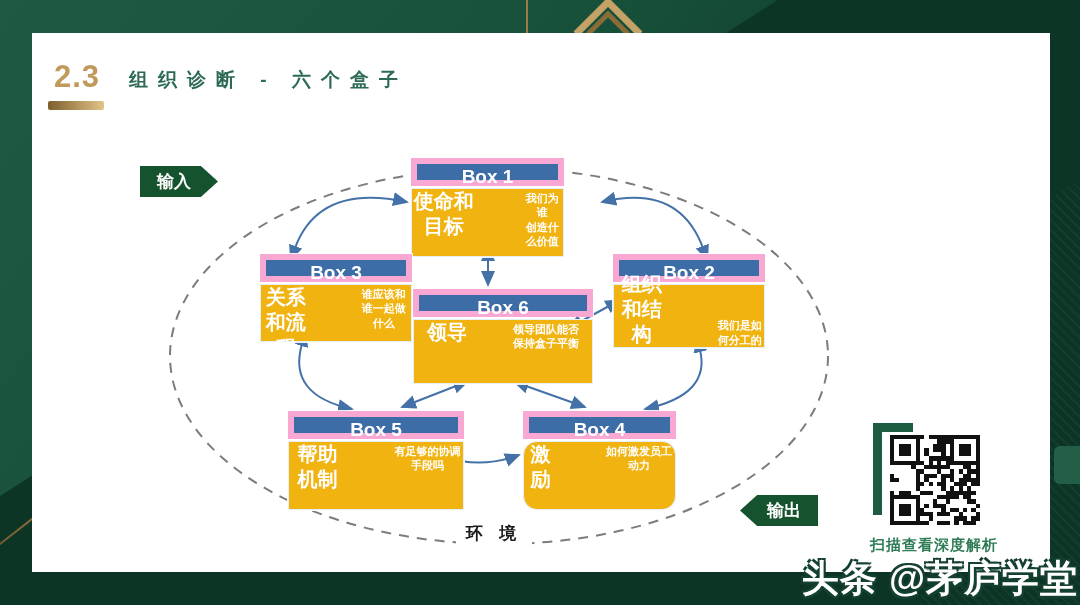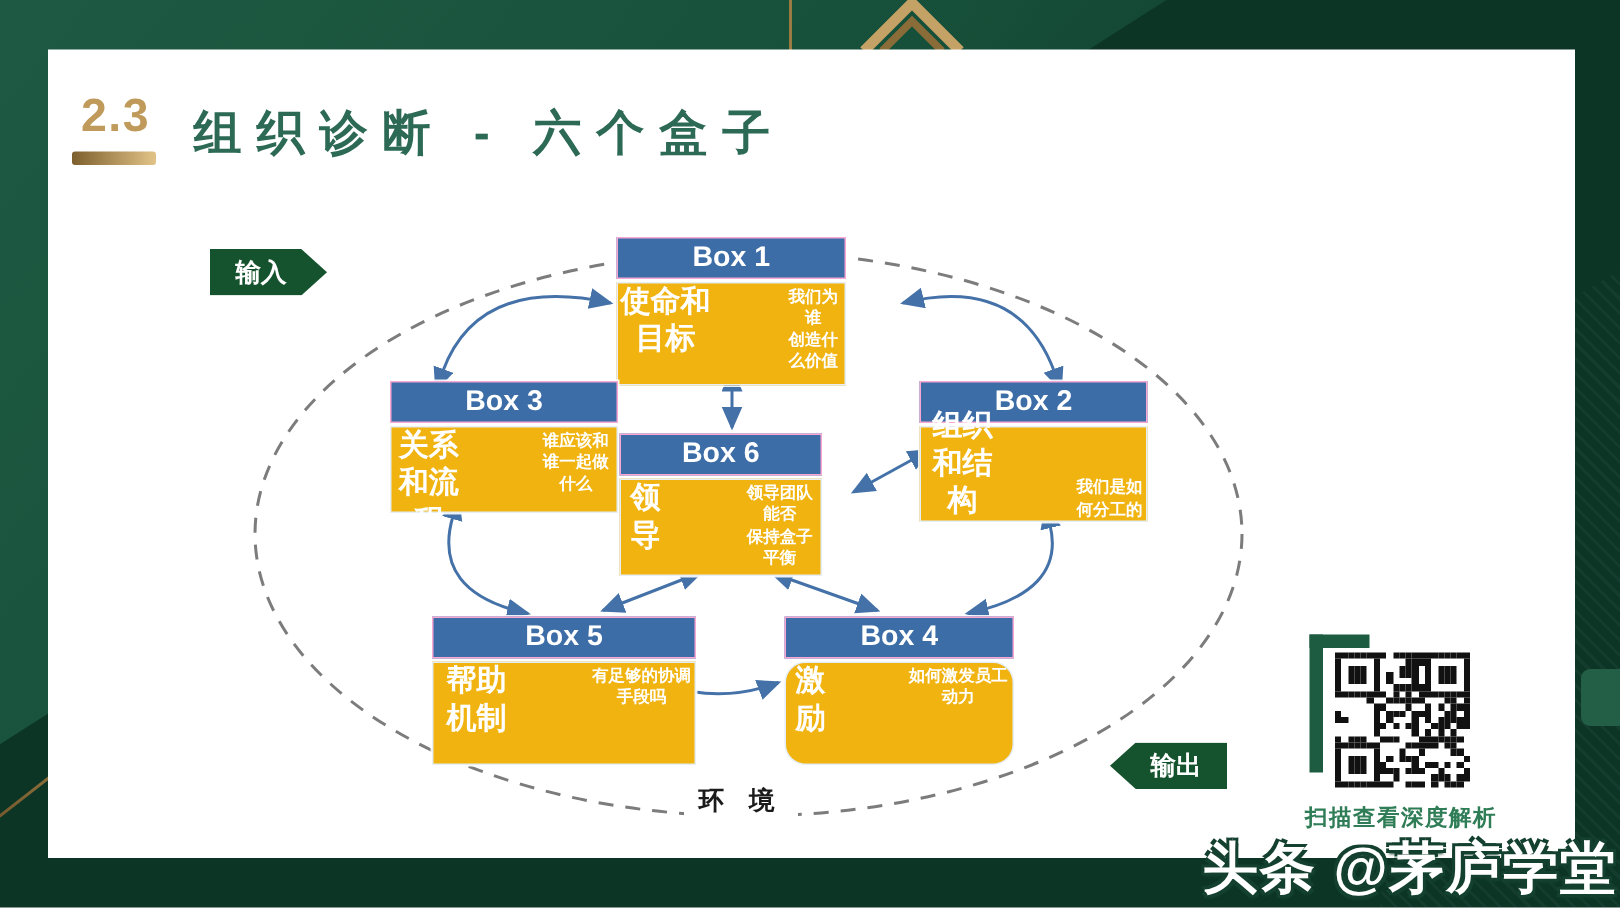--- a/index.html
+++ b/index.html
@@ -23,28 +23,28 @@
 
   
   .card { position:absolute; left:32px; top:33px; width:1018px; height:539px;
     background:#ffffff; }
 
   
   .sec-num { position:absolute; left:22px; top:26px; font-size:31px; font-weight:bold;
     color:#bf9a5a; letter-spacing:1px; }
   .sec-bar { position:absolute; left:16px; top:68px; width:56px; height:9px;
     background:linear-gradient(90deg,#7d5f2e,#e2c387); border-radius:2px; }
-  .page-title { position:absolute; left:97px; top:34px; font-size:32px; font-weight:bold;
+  .page-title { position:absolute; left:97px; top:34px; font-size:19px; font-weight:bold;
     color:#2d6a55; letter-spacing:10px; }
 
   
   .diagram-svg { position:absolute; left:0; top:0; width:1018px; height:539px; }
 
   .dbox { position:absolute; box-shadow:0 0 0 1px rgba(255,255,255,0.9); }
-  .dbox-header { background:#3d6da7; border:1px solid #f9a8d4; color:#fff;
+  .dbox-header { background:#3d6da7; border:6px solid #f9a8d4; color:#fff;
     font-weight:bold; font-size:19px; text-align:center; height:28px; line-height:26px; }
   .dbox-body { background:#f0b310; border:1px solid #e6eef6; margin-top:2px;
     color:#fff; text-align:center; display:flex; flex-direction:row; justify-content:center;gap:46px; }
   .dbox-title { font-size:20px; font-weight:bold; line-height:1.25; }
   .dbox-sub { font-size:11px; font-weight:bold; line-height:1.3; margin-top:2px; }
   .dbox-sub span { display:block; }
 
   .flow-tag { position:absolute; width:78px; height:31px; background:#14532d; color:#fff;
     font-size:17px; font-weight:bold; display:flex; align-items:center; justify-content:center; }
   .flow-in  { clip-path:polygon(0 0,78% 0,100% 50%,78% 100%,0 100%); padding-right:10px; }
@@ -146,21 +146,21 @@
     <div class="dbox-header">Box 2</div>
     <div class="dbox-body" style="height:64px;align-items:flex-end;">
       <div class="dbox-title">组织和结构</div>
       <div class="dbox-sub">
         <span>我们是如何分工的</span>
           <span></span>
       </div>
     </div>
   </div>
 
-  <div class="dbox" style="left:381px; top:256px; width:135px;">
+  <div class="dbox" style="left:381px; top:256px; width:180px;">
     <div class="dbox-header">Box 6</div>
     <div class="dbox-body" style="height:65px;">
       <div class="dbox-title">领导</div>
       <div class="dbox-sub">
         <span>领导团队能否</span>
           <span>保持盒子平衡</span>
       </div>
     </div>
   </div>
 

